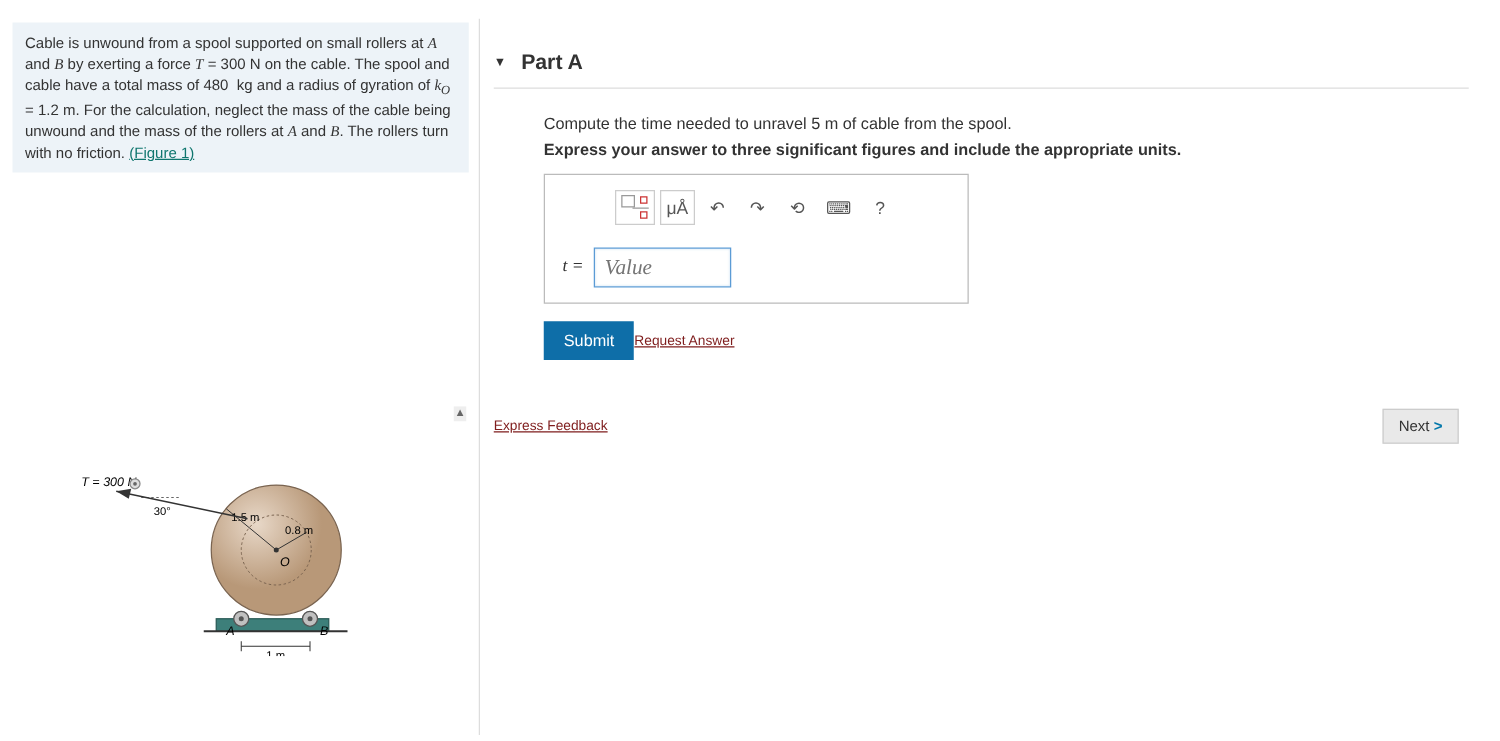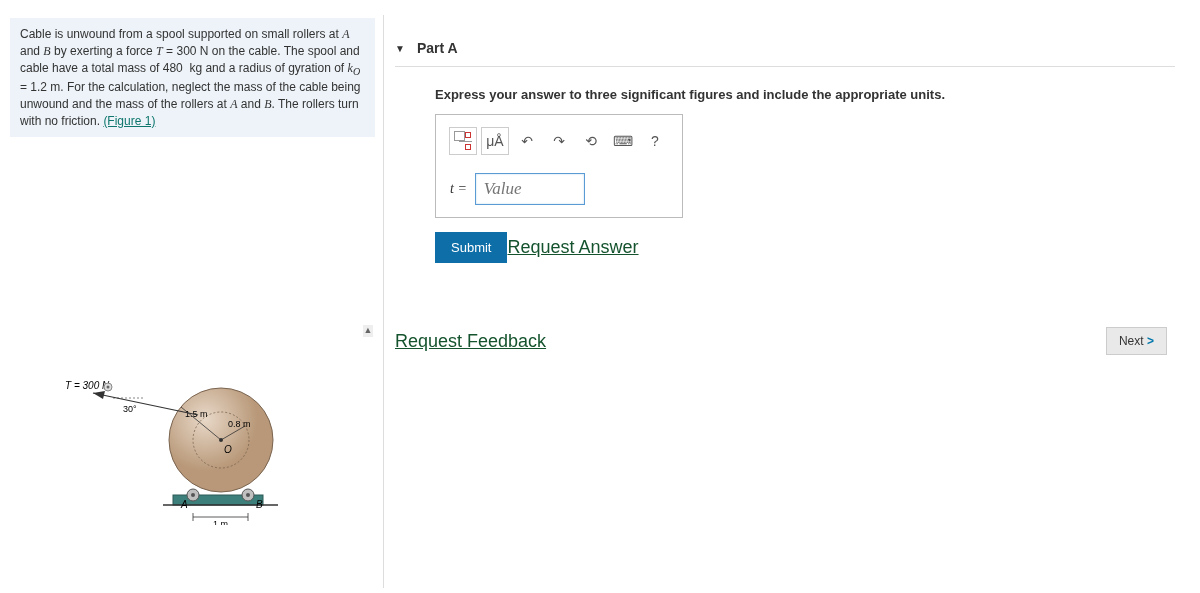--- a/index.html
+++ b/index.html
@@ -106,37 +106,37 @@
       align-items: center;
       gap: 12px;
       padding-bottom: 10px;
       border-bottom: 1px solid #ddd;
     }
     .part-header .caret {
       font-size: 10px;
       color: #333;
     }
     .part-title {
-      font-size: 14px;
+      font-size: 17px;
       font-weight: bold;
     }
     .part-body {
       padding: 20px 20px 20px 40px;
     }
     .instruction {
       margin-bottom: 6px;
       font-size: 13px;
     }
     .instruction strong {
       font-weight: bold;
       margin-top: 44px;
     }
     .answer-box {
       border: 1px solid #bbb;
-      width: 248px;
+      width: 340px;
       margin-top: 12px;
       padding: 8px;
       background: #fff;
     }
     .toolbar {
       display: flex;
       align-items: center;
       gap: 4px;
       padding: 4px 6px;
       margin-bottom: 10px;
@@ -229,23 +229,23 @@
     }
     .submit-btn {
       background: #0e6ea8;
       color: #fff;
       border: none;
       padding: 8px 16px;
       font-size: 13px;
       cursor: pointer;
     }
     .link {
-      color: #14532d;
+      color: #7f1d1d;
       text-decoration: underline;
-      font-size: 18px;
+      font-size: 11px;
       cursor: pointer;
     }
     .bottom-row {
       position: absolute;
       left: 395px;
       top: 327px;
       width: 772px;
       display: flex;
       justify-content: space-between;
       align-items: center;
@@ -331,20 +331,21 @@
     </svg>
   </div>
 </div>
 
 <div class="right-col">
   <div class="part-header">
     <span class="caret">▼</span>
     <span class="part-title">Part A</span>
   </div>
   <div class="part-body">
+    <div class="instruction">Compute the time needed to unravel 5 m of cable from the spool.</div>
     <div class="instruction"><strong>Express your answer to three significant figures and include the appropriate units.</strong></div>
 
     <div class="answer-box">
       <div class="toolbar">
         <div class="tool-btn tool-frac">
             <span class="sq1"></span>
             <span class="sq2"></span>
           </div>
         <div class="tool-btn boxed">μÅ</div>
         <div class="tool-btn">↶</div>
@@ -360,15 +361,15 @@
     </div>
 
     <div class="action-row">
       <button class="submit-btn">Submit</button>
       <a class="link">Request Answer</a>
     </div>
   </div>
 </div>
 
 <div class="bottom-row">
-  <a class="link">Request Feedback</a>
+  <a class="link">Express Feedback</a>
   <button class="next-btn"><span>Next</span> <span class="chev">&gt;</span></button>
 </div>
 
 </body></html>

